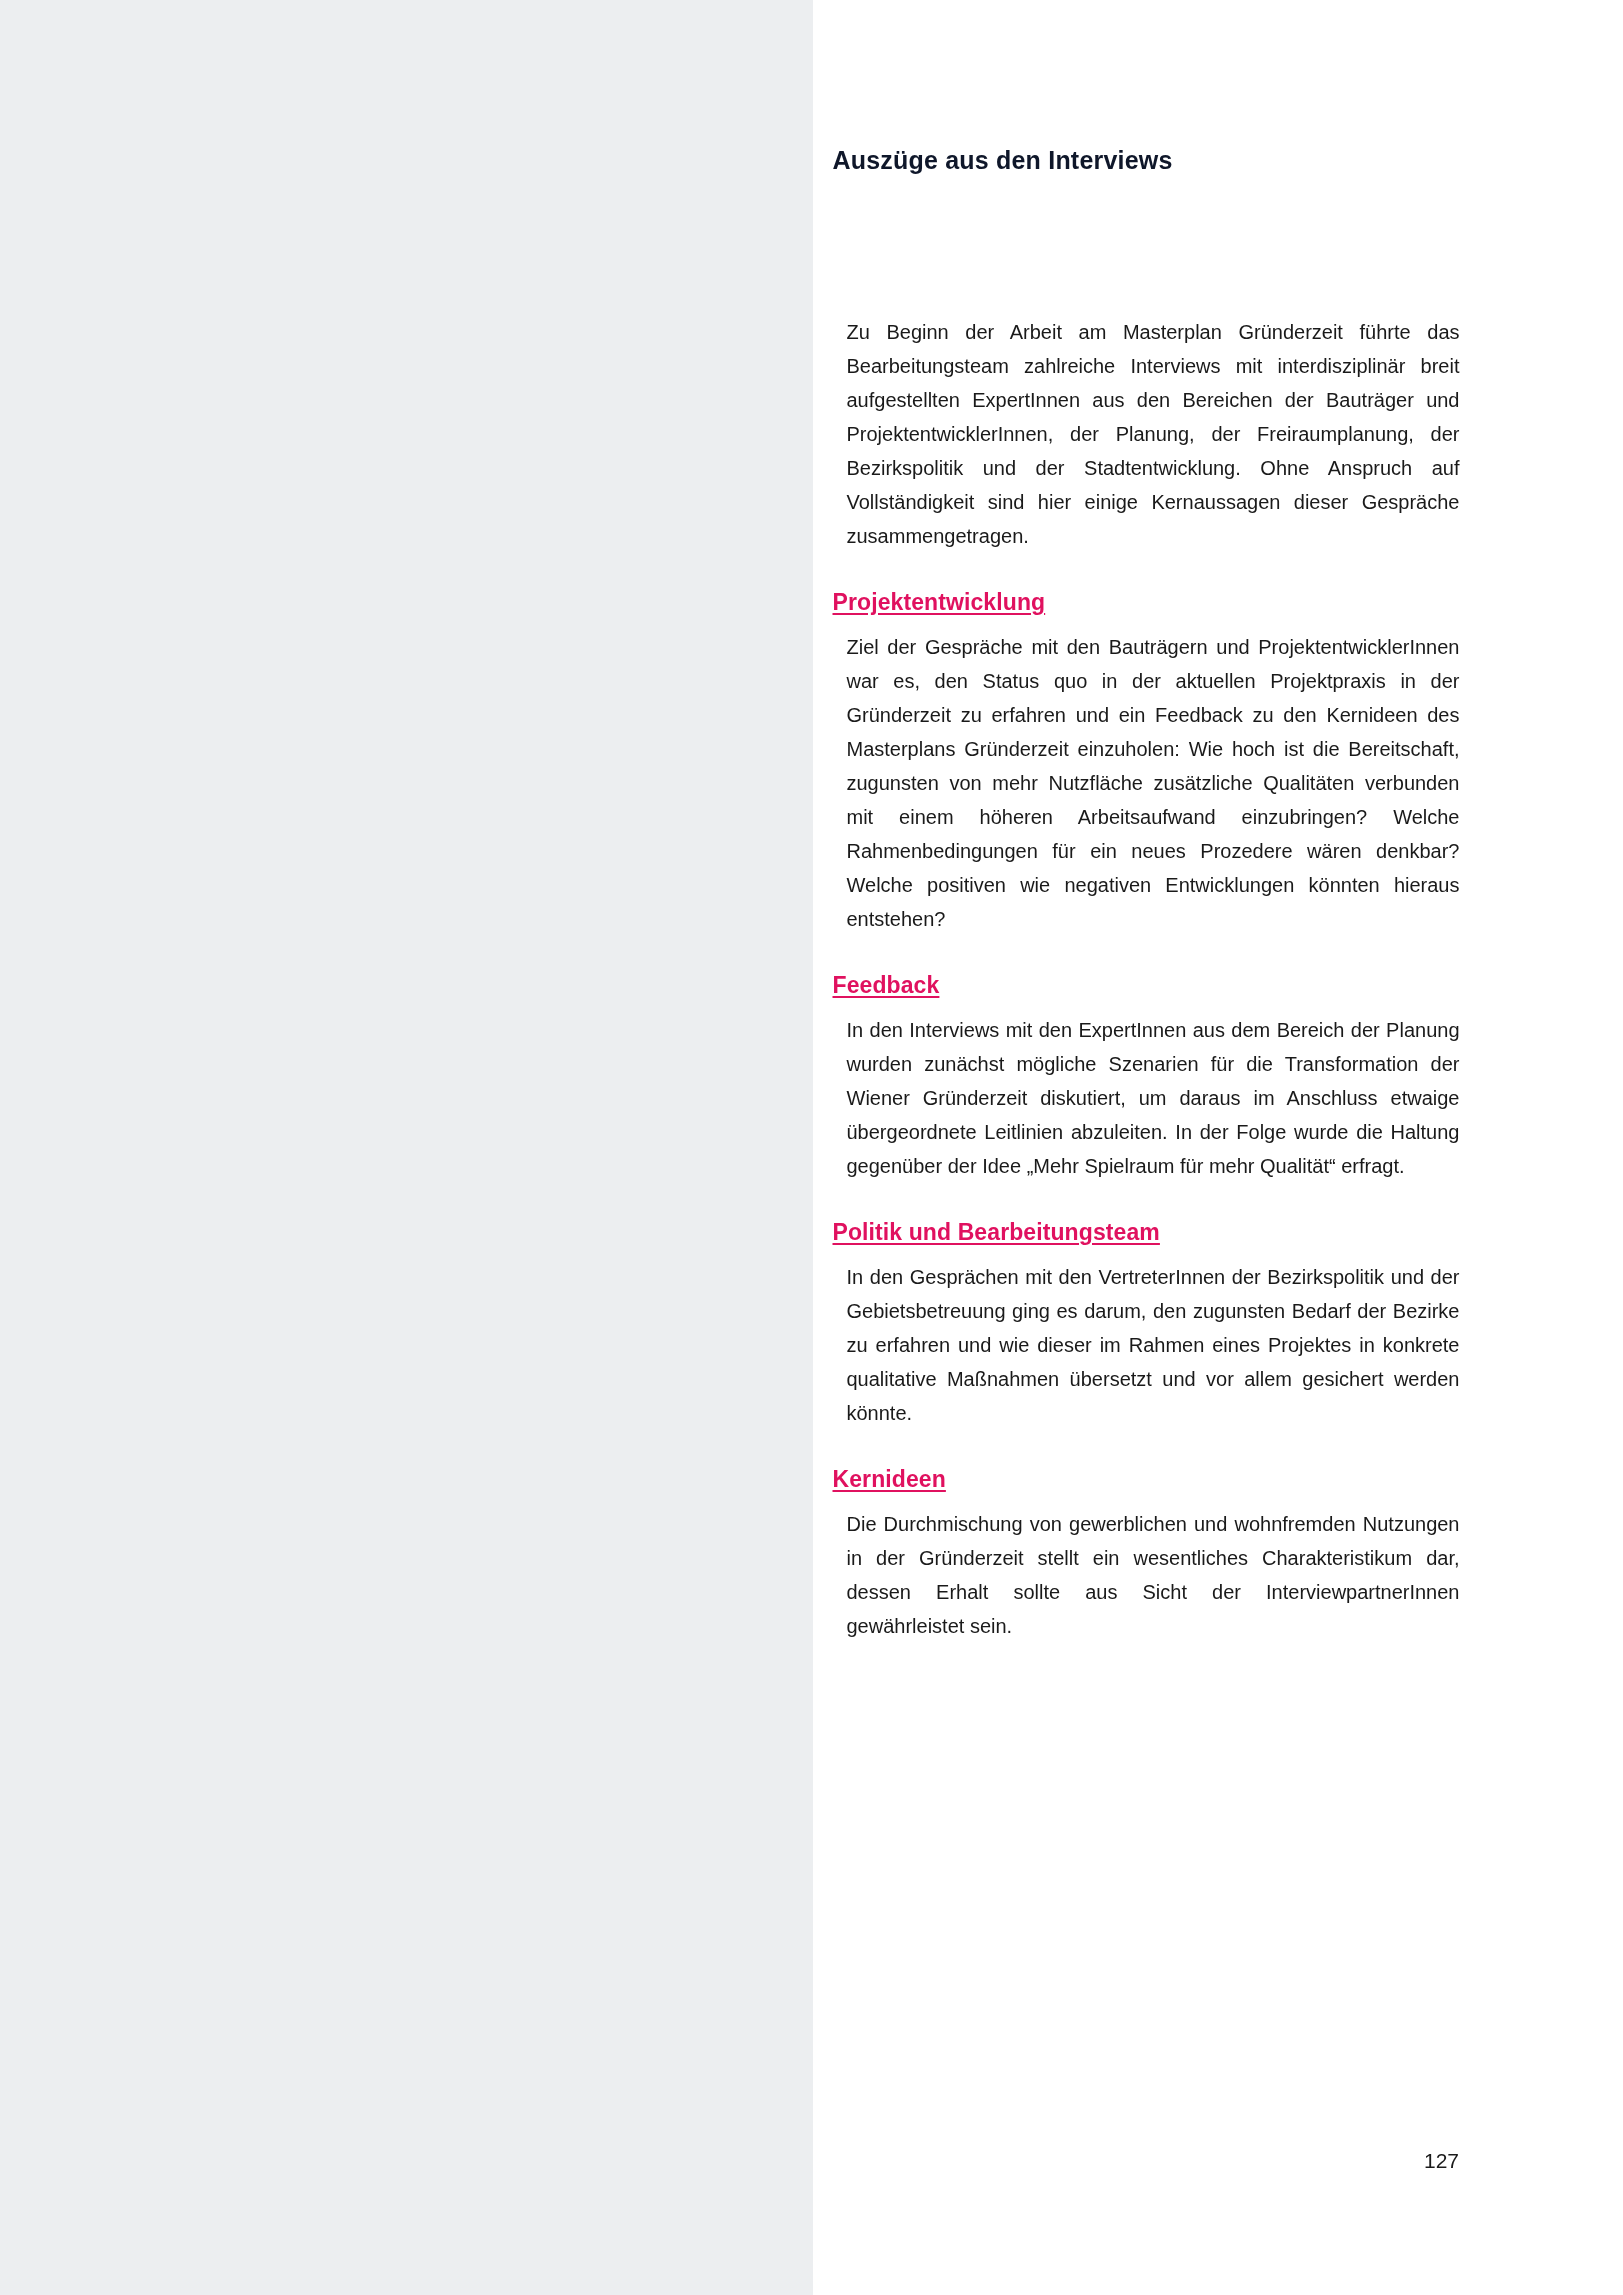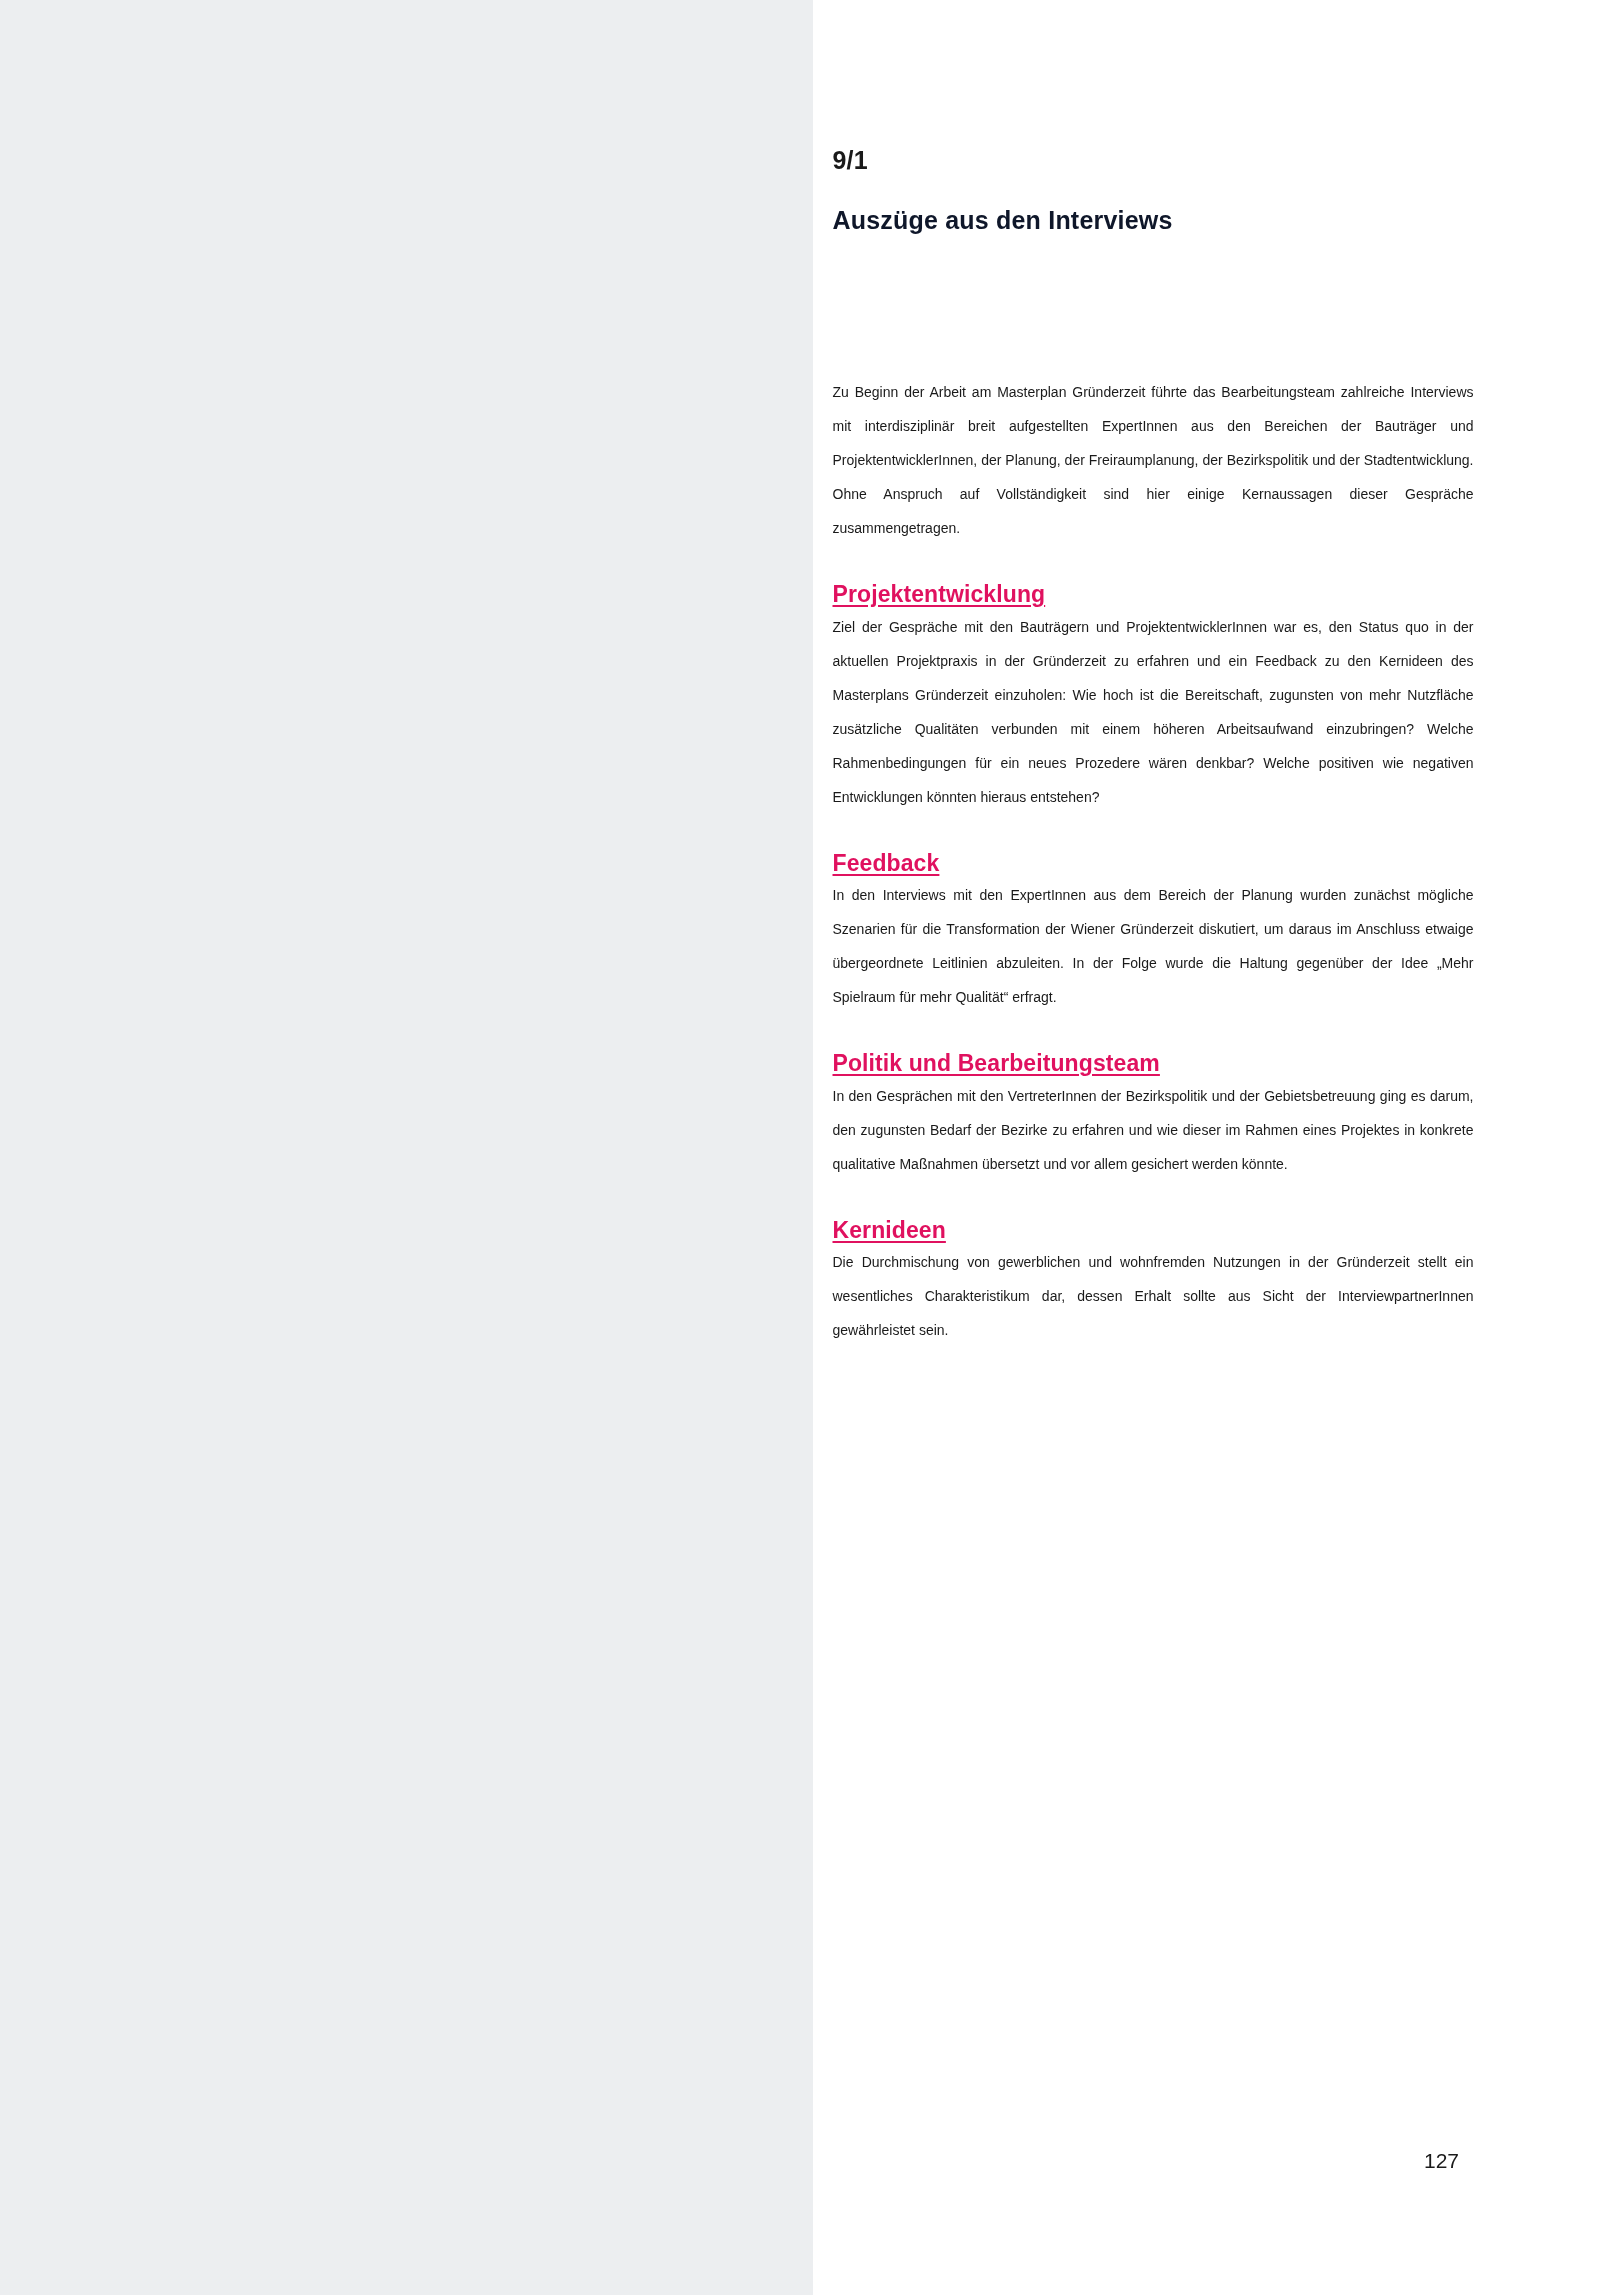--- a/index.html
+++ b/index.html
@@ -46,25 +46,25 @@
     font-size: 25px;
     font-weight: bold;
     color: #0f172a;
     letter-spacing: 0.2px;
     margin: 0;
   }
   .body-block {
     margin-top: 140px;
   }
   p.body-text {
-    font-size: 14px;
+    font-size: 20px;
     line-height: 34px;
     color: #1a1a1a;
     text-align: justify;
-    margin: 0;
+    margin: 14px;
     hyphens: none;
   }
   .section {
     margin-top: 36px;
   }
   .section-heading {
     font-size: 23px;
     font-weight: bold;
     color: #e0115f;
     text-decoration: underline;
@@ -84,21 +84,20 @@
 <body>
 
 <div class="page">
 
   <div class="left-margin"></div>
 
   <div class="content-area">
 
     <div class="text-column">
 
-      <h1 class="chapter-number">9/1</h1>
       <h2 class="chapter-title">Auszüge aus den Interviews</h2>
 
       <div class="body-block">
         <p class="body-text">Zu Beginn der Arbeit am Masterplan Gründerzeit führte das Bearbeitungsteam zahlreiche Interviews mit interdisziplinär breit aufgestellten ExpertInnen aus den Bereichen der Bauträger und ProjektentwicklerInnen, der Planung, der Freiraumplanung, der Bezirkspolitik und der Stadtentwicklung. Ohne Anspruch auf Vollständigkeit sind hier einige Kernaussagen dieser Gespräche zusammengetragen.</p>
       </div>
 
       <div class="section">
         <h3 class="section-heading">Projektentwicklung</h3>
         <p class="body-text">Ziel der Gespräche mit den Bauträgern und ProjektentwicklerInnen war es, den Status quo in der aktuellen Projektpraxis in der Gründerzeit zu erfahren und ein Feedback zu den Kernideen des Masterplans Gründerzeit einzuholen: Wie hoch ist die Bereitschaft, zugunsten von mehr Nutzfläche zusätzliche Qualitäten verbunden mit einem höheren Arbeitsaufwand einzubringen? Welche Rahmenbedingungen für ein neues Prozedere wären denkbar? Welche positiven wie negativen Entwicklungen könnten hieraus entstehen?</p>
       </div>

